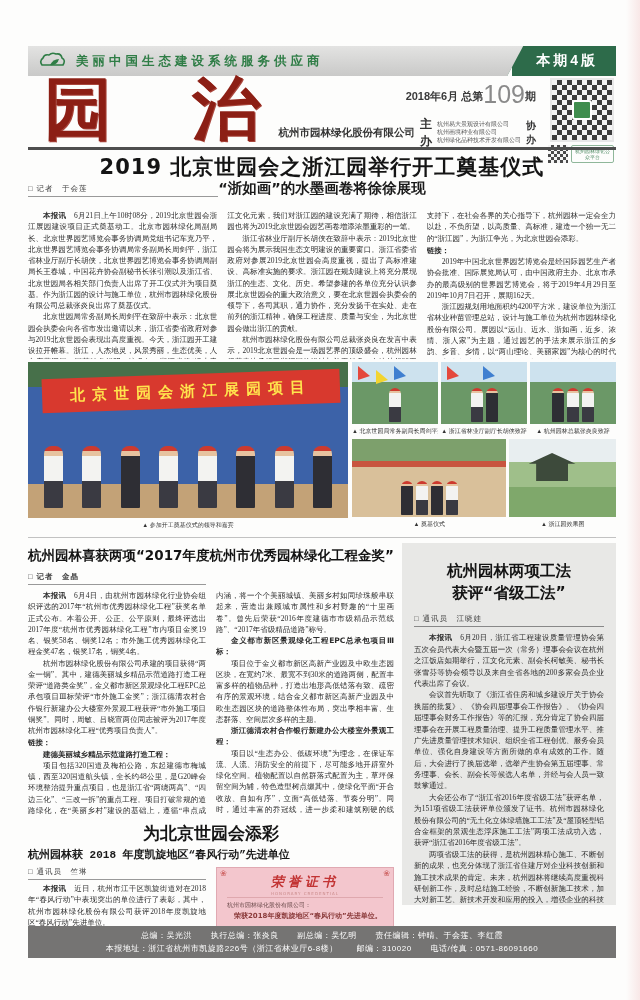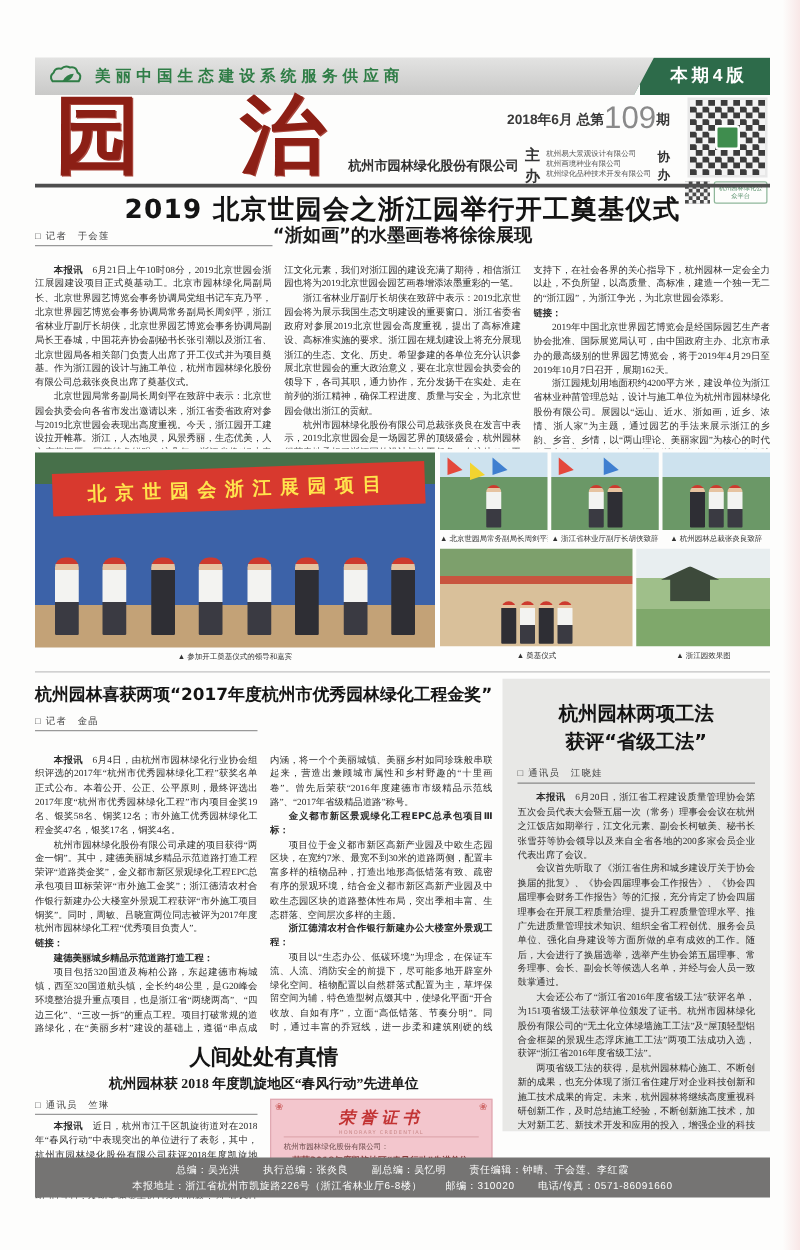--- a/index.html
+++ b/index.html
@@ -88,29 +88,29 @@
   .sp-render{background:linear-gradient(180deg,#e8eef0 0 30%,#9fbf8a 30% 62%,#7fa86b 62% 100%);}
   .pavilion{position:absolute;left:18%;top:18%;width:44%;height:36%;background:#3d4a3b;
     clip-path:polygon(50% 0,100% 38%,84% 38%,84% 100%,16% 100%,16% 38%,0 38%);}
   .section-rule{position:absolute;top:537px;left:28px;right:24px;height:1px;background:#c2c2c2;}
 
   
   .lower{position:absolute;top:543px;left:28px;right:24px;display:flex;gap:8px;}
   .left-col{width:366px;flex:0 0 auto;}
   .a2-head{font-size:13.5px;font-weight:bold;color:#141414;font-family:"DejaVu Sans","Liberation Sans",sans-serif;
     margin:4px 0 7px;white-space:nowrap;}
-  .a2-byline{width:178px;margin-bottom:17px;}
+  .a2-byline{width:178px;margin-bottom:5px;font-weight:bold;}
   .a2-cols{display:flex;gap:10px;height:226px;overflow:hidden;}
   .a2-cols .col{flex:1;}
 
   .a3{margin-top:6px;}
   .a3-head{text-align:center;font-size:17px;font-weight:bold;color:#141414;
     font-family:"DejaVu Sans","Liberation Sans",sans-serif;margin:0;}
-  .a3-sub{text-align:center;font-size:11px;font-weight:bold;color:#1a1a1a;
-    font-family:Liberation Serif, serif;margin:2px 0 5px;}
+  .a3-sub{text-align:left;font-size:11px;font-weight:bold;color:#1a1a1a;
+    font-family:Liberation Mono, monospace;margin:2px 0 5px;}
   .a3-row{display:flex;gap:10px;}
   .a3-left{width:178px;flex:0 0 auto;}
   .a3-byline{margin-bottom:3px;}
   .a3-text{height:64px;overflow:hidden;font-size:7.5px;line-height:1.5;text-align:justify;color:#2c2c2c;}
   .cert{width:178px;height:78px;background:#f3c6cd;border:1px solid #e0a9b2;box-sizing:border-box;
     position:relative;overflow:hidden;padding:5px 10px 3px;font-family:"DejaVu Sans",sans-serif;}
   .cert::before,.cert::after{content:"❀";position:absolute;top:1px;color:#d06a6a;font-size:8px;}
   .cert::before{left:3px;} .cert::after{right:3px;}
   .cert-title{text-align:center;color:#c23333;font-size:13px;font-weight:bold;font-style:italic;
     letter-spacing:4px;font-family:"DejaVu Serif",serif;}
@@ -290,21 +290,21 @@
         <div class="col">
           <p class="p cont">内涵，将一个个美丽城镇、美丽乡村如同珍珠般串联起来，营造出兼顾城市属性和乡村野趣的“十里画卷”。曾先后荣获“2016年度建德市市级精品示范线路”、“2017年省级精品道路”称号。</p>
           <p class="p-title">金义都市新区景观绿化工程EPC总承包项目Ⅲ标：</p>
           <p class="p">项目位于金义都市新区高新产业园及中欧生态园区块，在宽约7米、最宽不到30米的道路两侧，配置丰富多样的植物品种，打造出地形高低错落有致、疏密有序的景观环境，结合金义都市新区高新产业园及中欧生态园区块的道路整体性布局，突出季相丰富、生态群落、空间层次多样的主题。</p>
           <p class="p-title">浙江德清农村合作银行新建办公大楼室外景观工程：</p>
           <p class="p">项目以“生态办公、低碳环境”为理念，在保证车流、人流、消防安全的前提下，尽可能多地开辟室外绿化空间。植物配置以自然群落式配置为主，草坪保留空间为辅，特色造型树点缀其中，使绿化平面“开合收放、自如有序”，立面“高低错落、节奏分明”。同时，通过丰富的乔冠线，进一步柔和建筑刚硬的线条，最终实现植物造景与办公楼简约、现代的建筑风格相得益彰，营造出清新、自然、开阔、大气的绿色办公空间。</p>
         </div>
       </div>
 
       <div class="a3">
-        <p class="a3-head">人间处处有真情</p>
+        <p class="a3-head">为北京世园会添彩</p>
         <p class="a3-sub">杭州园林获 2018 年度凯旋地区“春风行动”先进单位</p>
         <div class="a3-row">
           <div class="a3-left">
             <div class="byline a3-byline">□ 通讯员　竺琳</div>
             <div class="a3-text">
               <p class="p"><b class="lead">本报讯　</b><span>近日，杭州市江干区凯旋街道对在2018年“春风行动”中表现突出的单位进行了表彰，其中，杭州市园林绿化股份有限公司获评2018年度凯旋地区“春风行动”先进单位。</span></p>
               <p class="p">杭州园林心系公益，每年都积极响应“春风行动”的号召，发动全体员工进行爱心捐款，为“春风行动”奉献一份绵薄之力。</p>
 
             </div>
           </div>

